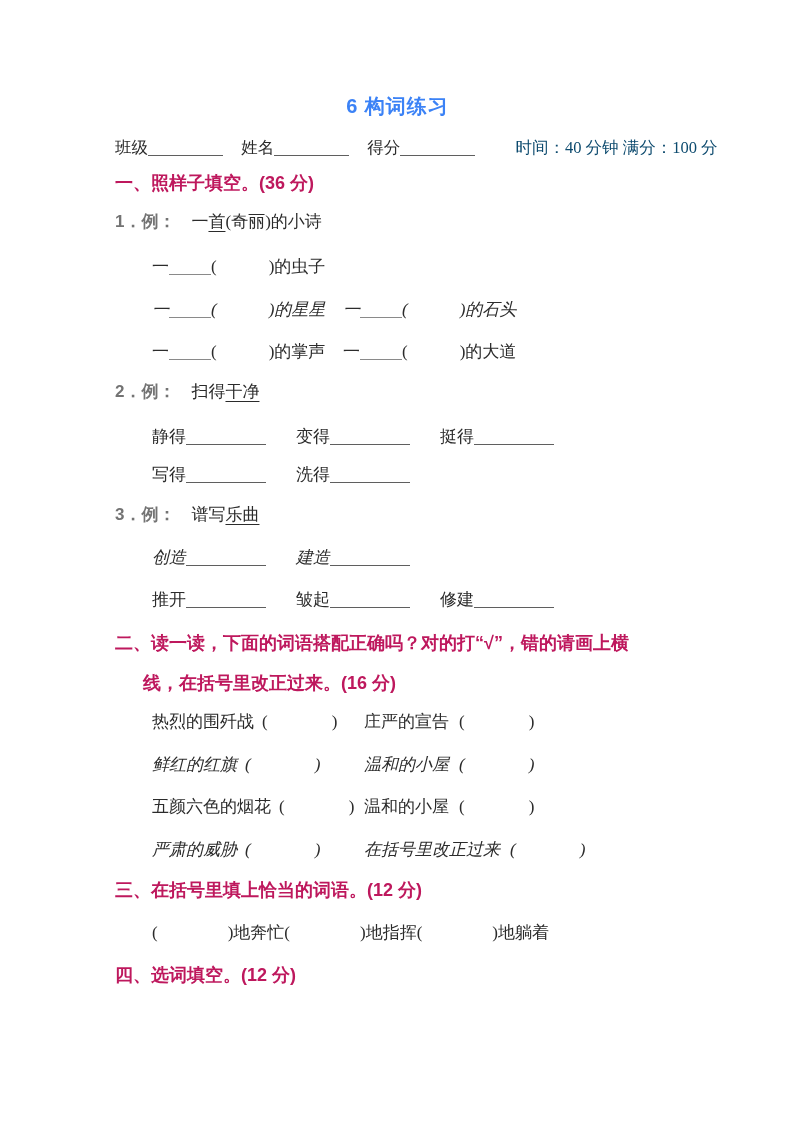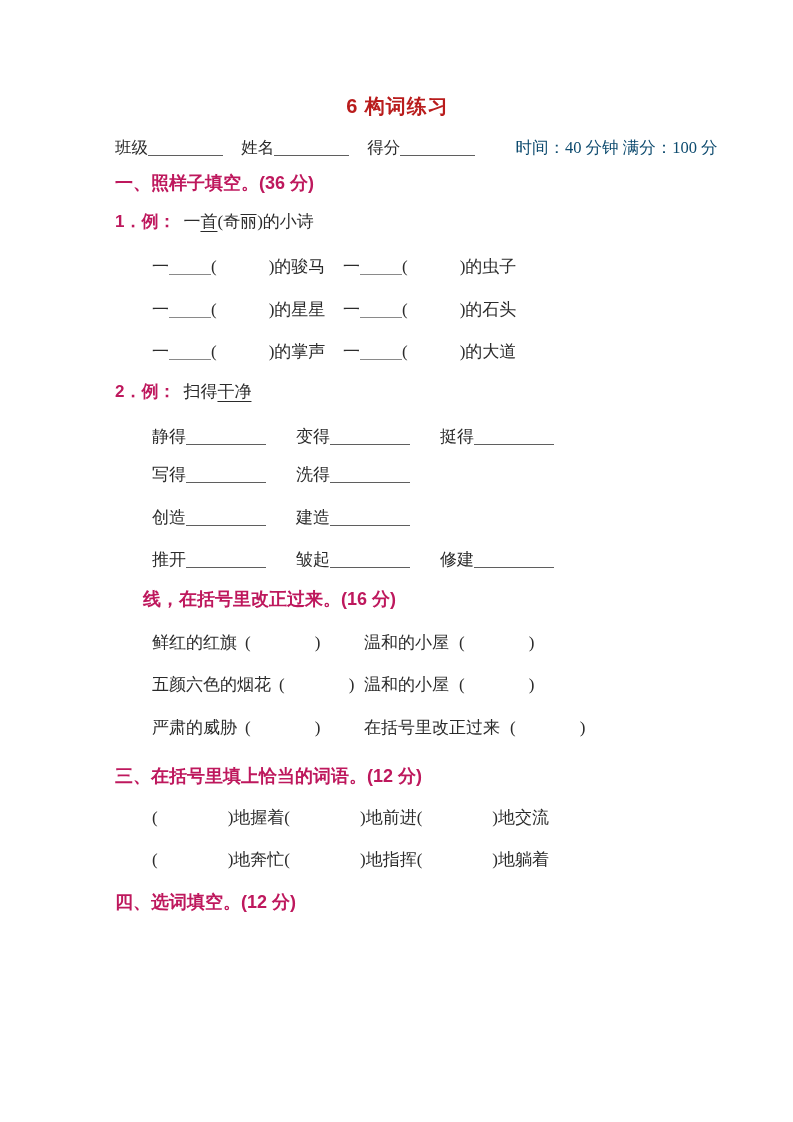--- a/index.html
+++ b/index.html
@@ -14,39 +14,39 @@
     color:#2b2b2b;
     overflow:hidden;
   }
   .title {
     margin:0;
     text-align:center;
     font-family:"Liberation Sans", sans-serif;
     font-weight:700;
     font-size:20px;
     line-height:28px;
-    color:#b91c1c;
+    color:#3b82f6;
     letter-spacing:1px;
   }
   .header-row { margin-top:17px; line-height:22px; white-space:nowrap; font-size:16.5px; }
   .hgroup { margin-right:14px; }
   .accent { color:#0c4a6e; margin-left:22px; font-size:16.5px; }
 
   .sec {
     font-family:"Liberation Sans", sans-serif;
     font-weight:700;
     font-size:18px;
     line-height:28px;
     color:#be185d;
   }
   .item-num {
     font-family:"Liberation Sans", sans-serif;
     font-weight:700;
-    color:#be185d;
-    margin-right:8px;
+    color:#737373;
+    margin-right:16px;
   }
   .ex-u { text-decoration:underline; text-underline-offset:4px; }
 
   .row { line-height:26px; }
   .line { line-height:26px; }
   .indent { padding-left:37px; }
   .hang2 { padding-left:28px; }
 
   .blank {
     display:inline-block;
@@ -63,23 +63,23 @@
   .g64 { width:64px; }
   .g70 { width:70px; }
 
   .flex { display:flex; }
   .c191 { width:191px; flex:0 0 auto; }
   .c144 { width:144px; flex:0 0 auto; }
   .c212 { width:212px; flex:0 0 auto; }
   .ml8 { margin-left:8px; }
   .ml10 { margin-left:10px; }
 
-  .mt10 { margin-top:10px; } .mt12 { margin-top:12px; } .mt13 { margin-top:21px; }
+  .mt10 { margin-top:10px; } .mt12 { margin-top:12px; } .mt13 { margin-top:13px; }
   .mt14 { margin-top:14px; } .mt15 { margin-top:15px; } .mt16 { margin-top:16px; }
-  .mt17 { margin-top:17px; } .mt19 { margin-top:19px; }
+  .mt17 { margin-top:17px;font-style:italic; } .mt19 { margin-top:19px; }
 </style>
 </head>
 <body>
 
 <div class="page">
 
   <h1 class="title">6 构词练习</h1>
 
   <div class="header-row">
     <span class="hgroup"><span>班级</span><span class="blank b75"></span></span>
@@ -88,21 +88,20 @@
     <span class="accent">时间：40 分钟  满分：100 分</span>
   </div>
 
   <div class="sec mt10">一、照样子填空。(36 分)</div>
 
   <div class="line mt12">
     <span class="item-num">1．例：</span><span>一</span><span class="ex-u">首</span><span>(奇丽)的小诗</span>
   </div>
 
   <div class="row flex indent mt19">
-    <span class="c191"><span>一</span><span class="blank b42"></span><span>(</span><span class="gap g52"></span><span>)</span><span>的骏马</span></span>
     <span><span>一</span><span class="blank b42"></span><span>(</span><span class="gap g52"></span><span>)</span><span>的虫子</span></span>
   </div>
   <div class="row flex indent mt17">
     <span class="c191"><span>一</span><span class="blank b42"></span><span>(</span><span class="gap g52"></span><span>)</span><span>的星星</span></span>
     <span><span>一</span><span class="blank b42"></span><span>(</span><span class="gap g52"></span><span>)</span><span>的石头</span></span>
   </div>
   <div class="row flex indent mt16">
     <span class="c191"><span>一</span><span class="blank b42"></span><span>(</span><span class="gap g52"></span><span>)</span><span>的掌声</span></span>
     <span><span>一</span><span class="blank b42"></span><span>(</span><span class="gap g52"></span><span>)</span><span>的大道</span></span>
   </div>
@@ -113,49 +112,54 @@
   <div class="row flex indent mt19">
     <span class="c144"><span>静得</span><span class="blank b80"></span></span>
     <span class="c144"><span>变得</span><span class="blank b80"></span></span>
     <span><span>挺得</span><span class="blank b80"></span></span>
   </div>
   <div class="row flex indent mt12">
     <span class="c144"><span>写得</span><span class="blank b80"></span></span>
     <span><span>洗得</span><span class="blank b80"></span></span>
   </div>
 
+  <div class="line mt14">
+    <span class="item-num">3．例：</span><span>谱写</span><span class="ex-u">乐曲</span>
+  </div>
   <div class="row flex indent mt17">
     <span class="c144"><span>创造</span><span class="blank b80"></span></span>
     <span><span>建造</span><span class="blank b80"></span></span>
   </div>
   <div class="row flex indent mt16">
     <span class="c144"><span>推开</span><span class="blank b80"></span></span>
     <span class="c144"><span>皱起</span><span class="blank b80"></span></span>
     <span><span>修建</span><span class="blank b80"></span></span>
   </div>
 
+  <div class="sec mt16">二、读一读，下面的词语搭配正确吗？对的打“√”，错的请画上横</div>
   <div class="sec hang2 mt12">线，在括号里改正过来。(16 分)</div>
 
+  <div class="row flex indent mt12">
+    <span class="c212"><span>热烈的围歼战</span><span class="ml8"><span>(</span><span class="gap g64"></span><span>)</span></span></span>
+    <span><span>庄严的宣告</span><span class="ml10"><span>(</span><span class="gap g64"></span><span>)</span></span></span>
+  </div>
   <div class="row flex indent mt17">
     <span class="c212"><span>鲜红的红旗</span><span class="ml8"><span>(</span><span class="gap g64"></span><span>)</span></span></span>
     <span><span>温和的小屋</span><span class="ml10"><span>(</span><span class="gap g64"></span><span>)</span></span></span>
   </div>
   <div class="row flex indent mt16">
     <span class="c212"><span>五颜六色的烟花</span><span class="ml8"><span>(</span><span class="gap g64"></span><span>)</span></span></span>
     <span><span>温和的小屋</span><span class="ml10"><span>(</span><span class="gap g64"></span><span>)</span></span></span>
   </div>
   <div class="row flex indent mt17">
     <span class="c212"><span>严肃的威胁</span><span class="ml8"><span>(</span><span class="gap g64"></span><span>)</span></span></span>
     <span><span>在括号里改正过来</span><span class="ml10"><span>(</span><span class="gap g64"></span><span>)</span></span></span>
   </div>
 
   <div class="sec mt13">三、在括号里填上恰当的词语。(12 分)</div>
 
-  <div class="row indent mt15">
-    <span><span>(</span><span class="gap g70"></span><span>)</span></span><span>地握着</span><span><span>(</span><span class="gap g70"></span><span>)</span></span><span>地前进</span><span><span>(</span><span class="gap g70"></span><span>)</span></span><span>地交流</span>
-  </div>
   <div class="row indent mt16">
     <span><span>(</span><span class="gap g70"></span><span>)</span></span><span>地奔忙</span><span><span>(</span><span class="gap g70"></span><span>)</span></span><span>地指挥</span><span><span>(</span><span class="gap g70"></span><span>)</span></span><span>地躺着</span>
   </div>
 
   <div class="sec mt15">四、选词填空。(12 分)</div>
 
 </div>
 
 </body></html>

